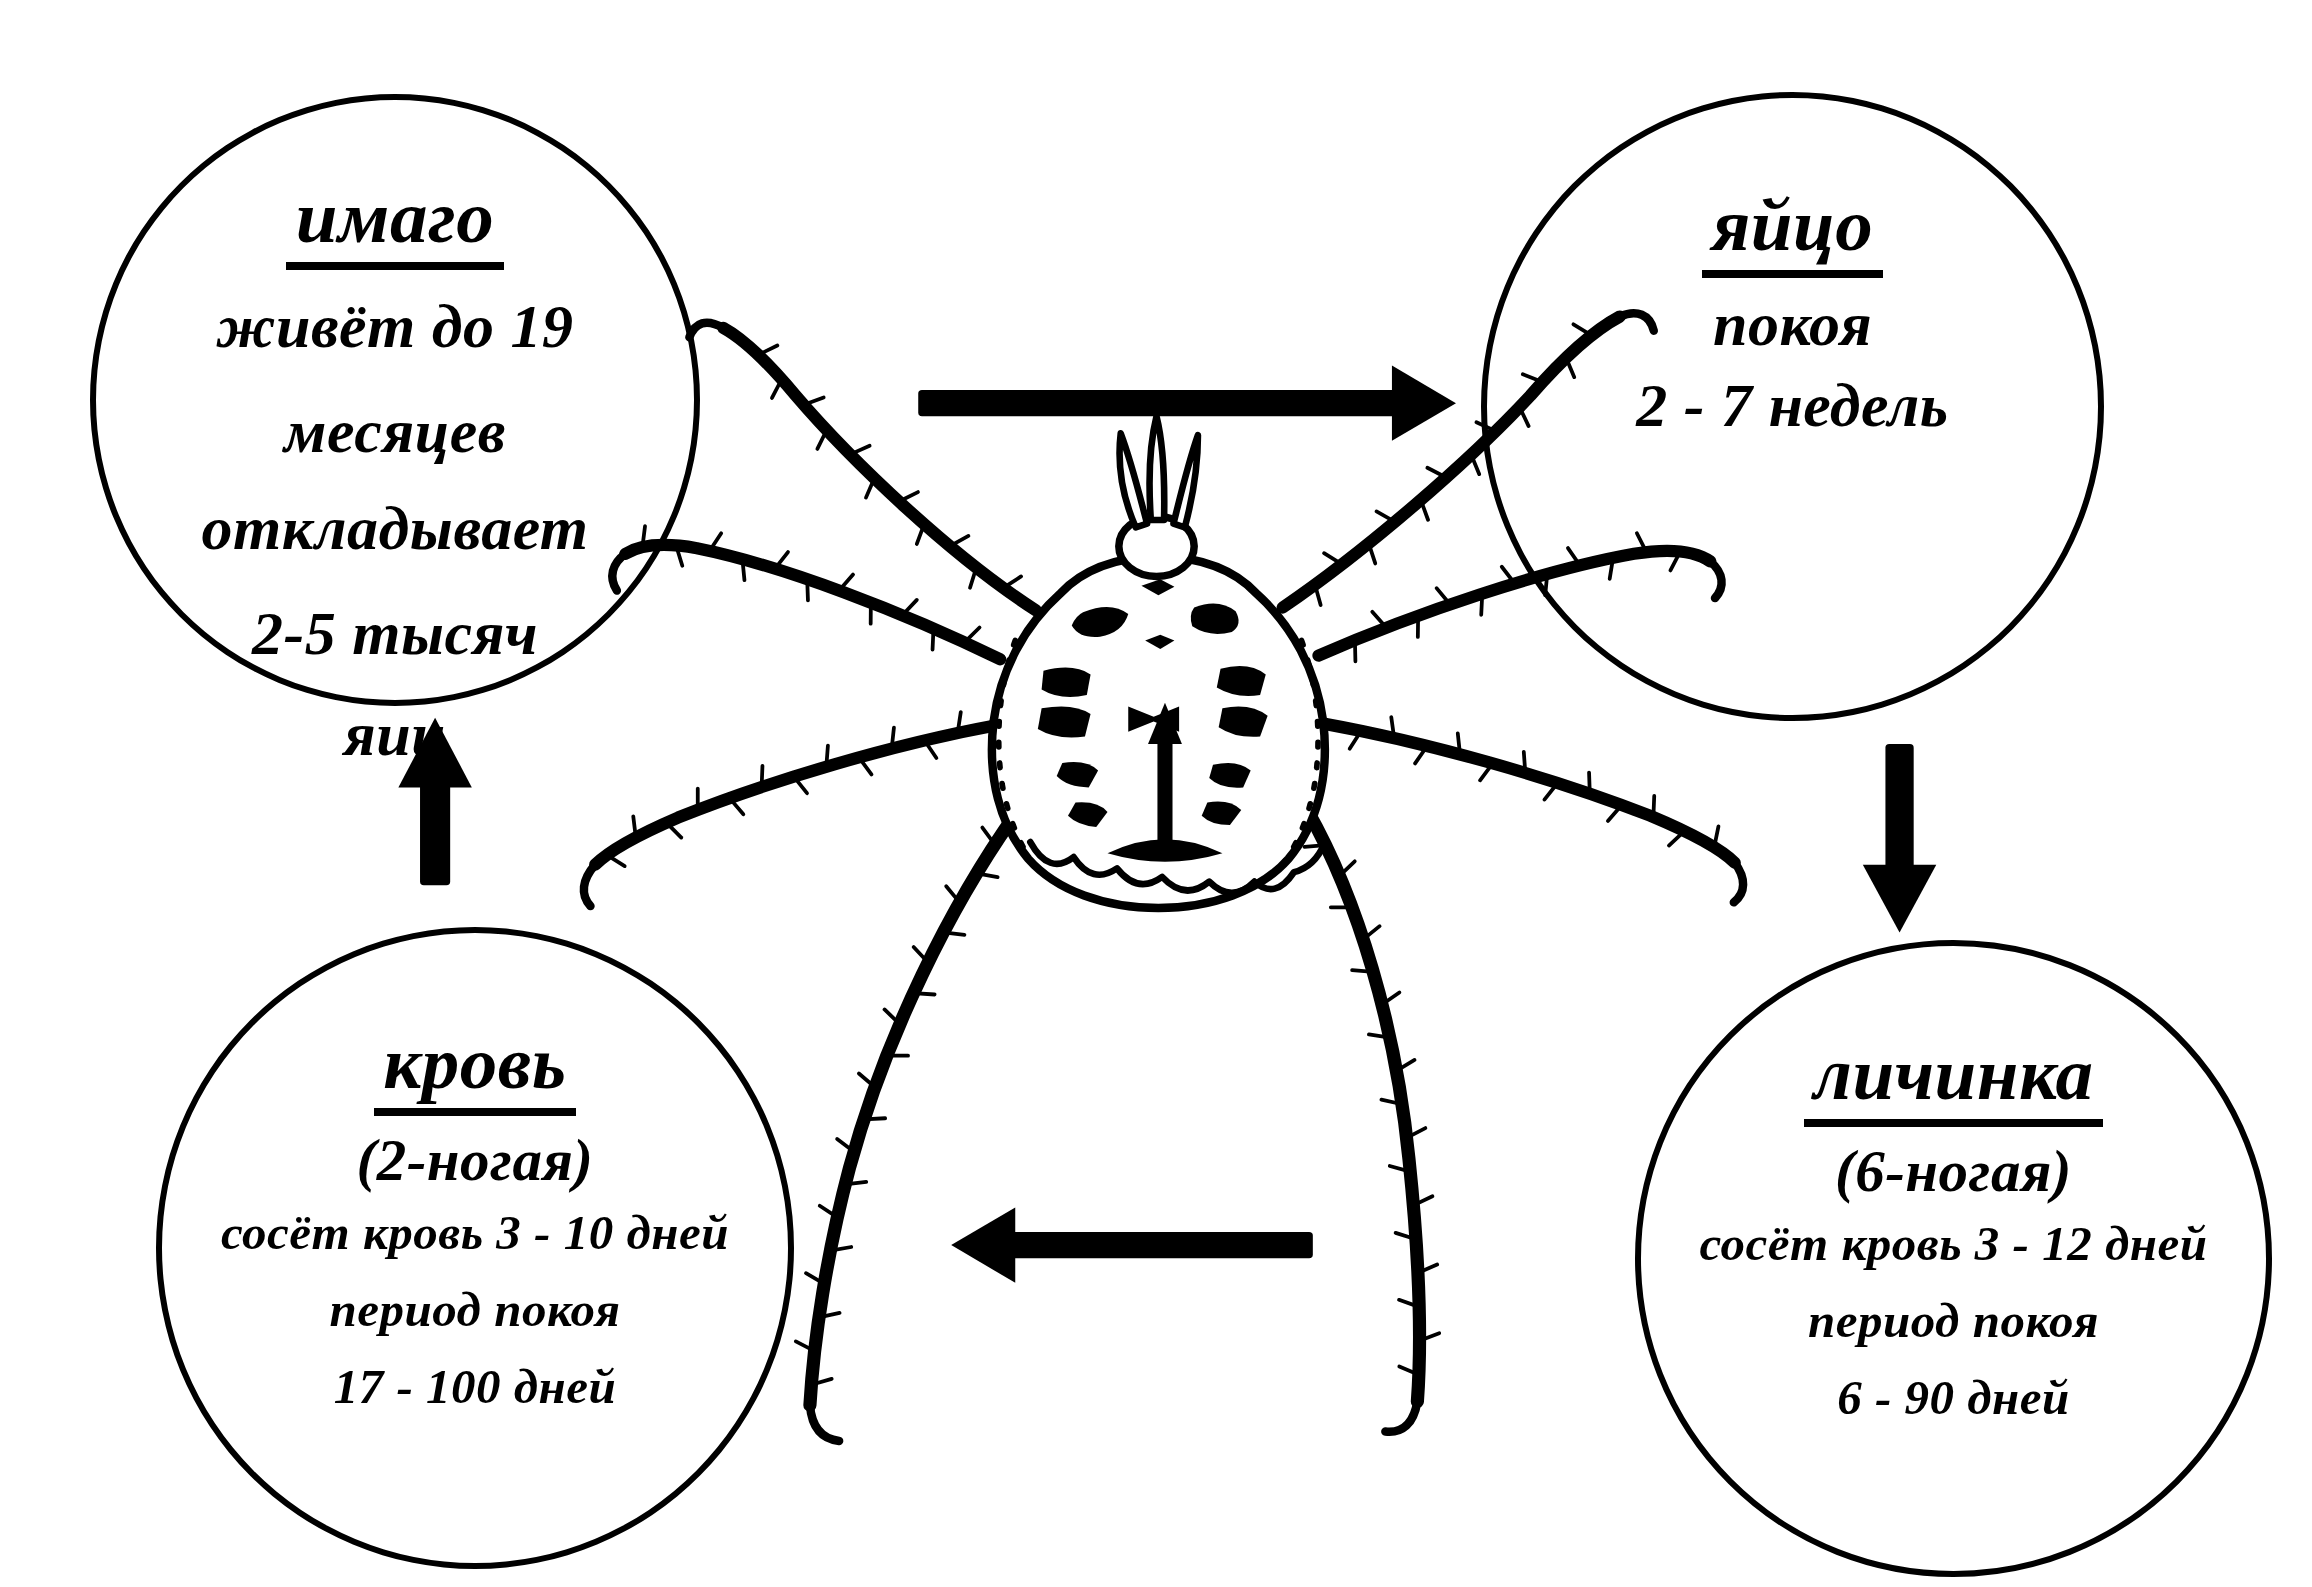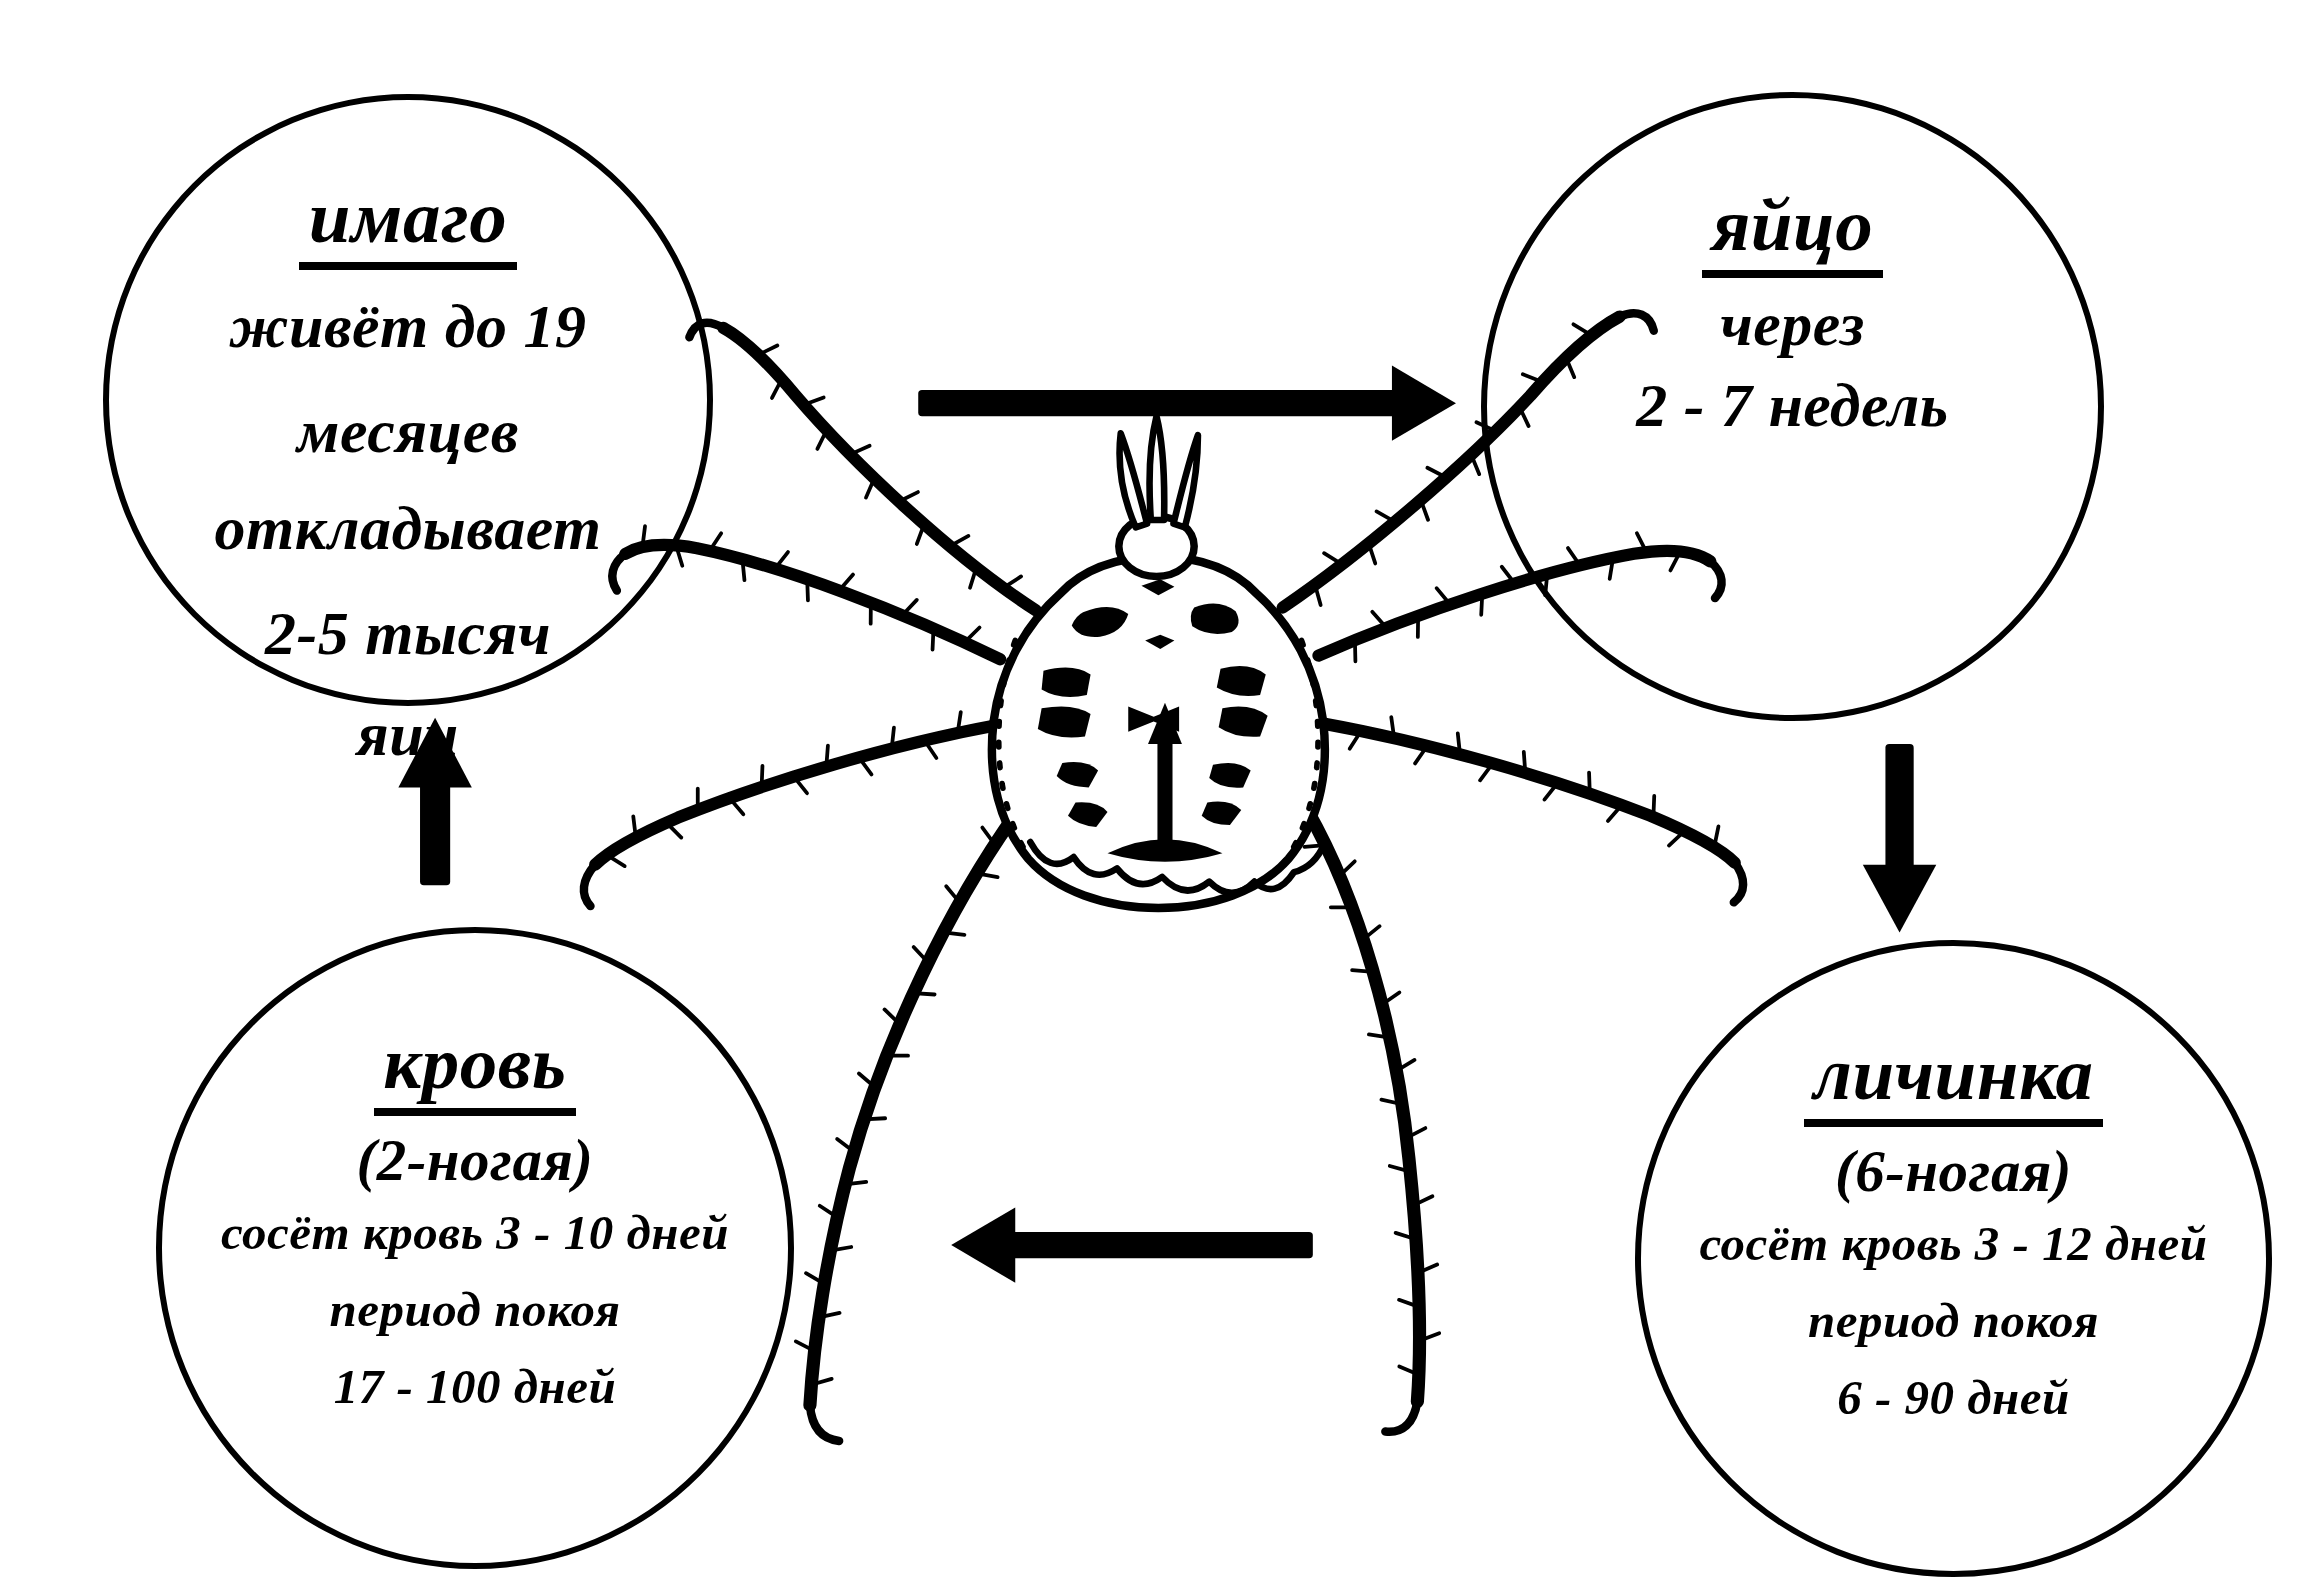--- a/index.html
+++ b/index.html
@@ -35,21 +35,21 @@
     font-size: 75px;
     line-height: 1.0;
     display: inline-block;
     border-bottom: 8.5px solid #000;
     padding: 0 9.4px 7.5px 9.4px;
   }
   .big-line   { font-size: 62px; line-height: 1.13; margin-top: 40px; }
   .paren-line { font-size: 59px; line-height: 1.13; }
   .small-line { font-size: 49px; line-height: 1.15; }
 
-  .circle-imago  { left:  103px;  top: 94px;  width: 610px; height: 612px; padding-top: 79px; }
+  .circle-imago  { left:  90px;  top: 94px;  width: 610px; height: 612px; padding-top: 79px; }
   .circle-egg    { left: 1481px; top:  92px;  width: 623px; height: 629px; padding-top: 89px; text-align: center; }
   .circle-nymph  { left: 156px;  top: 927px;  width: 638px; height: 642px; padding-top: 92px; }
   .circle-larva  { left: 1635px; top: 940px;  width: 637px; height: 637px; padding-top: 90px; }
 
   .mt-sm { margin-top: 11.3px; }
   .mt-md { margin-top: 21px; }
   .mt-lg { margin-top: 32px; }
   .tight { line-height: 0.98; }
 </style>
 </head>
@@ -252,21 +252,21 @@
     <span class="stage-title">имаго</span>
     <span class="big-line mt-md">живёт до 19</span>
     <span class="big-line tight">месяцев</span>
     <span class="big-line mt-lg">откладывает</span>
     <span class="big-line tight">2-5 тысяч</span>
     <span class="big-line tight">яиц</span>
   </div>
 
   <div class="stage-circle circle-egg">
     <span class="stage-title">яйцо</span>
-    <span class="big-line mt-sm">через</span>
+    <span class="big-line mt-sm">покоя</span>
     <span class="big-line mt-sm">2 - 7 недель</span>
   </div>
 
   <div class="stage-circle circle-nymph">
     <span class="stage-title">кровь</span>
     <span class="paren-line mt-sm">(2-ногая)</span>
     <span class="small-line mt-sm">сосёт кровь 3 - 10 дней</span>
     <span class="small-line mt-md">период покоя</span>
     <span class="small-line mt-md">17 - 100 дней</span>
   </div>

